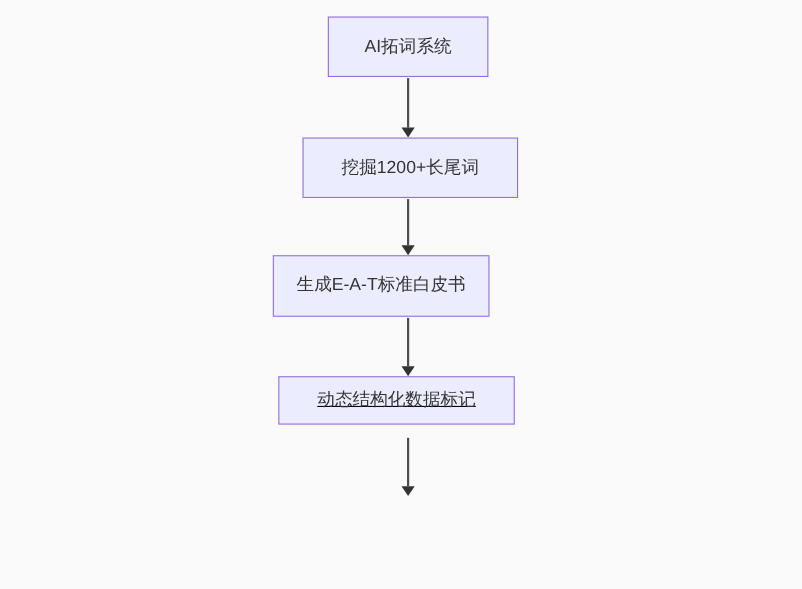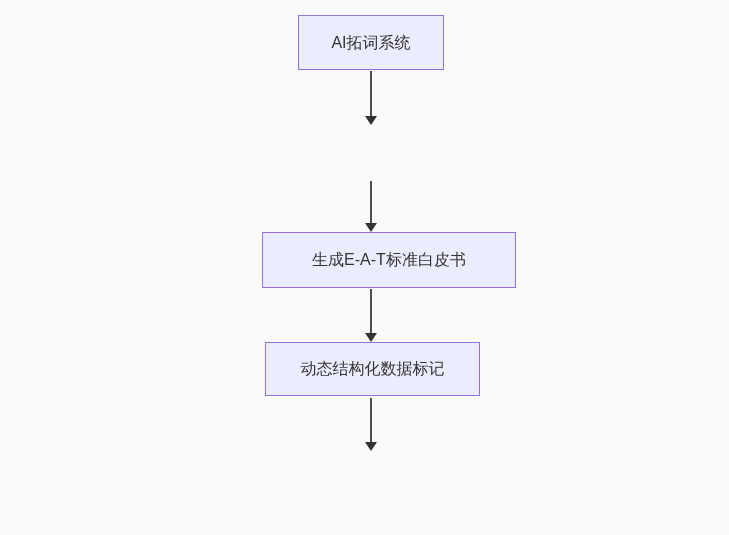--- a/index.html
+++ b/index.html
@@ -25,22 +25,22 @@
     justify-content: center;
   }
   .node-label {
     color: var(--text, #333333);
     font-size: 16px;
     line-height: 1.2;
     white-space: nowrap;
   }
   #node-0 { left: 298px; top: 15px;  width: 146px; height: 55px; }
   #node-1 { left: 275px; top: 125px; width: 196px; height: 55px; }
-  #node-2 { left: 262px; top: 232px; width: 254px; height: 56px; }
-  #node-3 { left: 265px; top: 342px; width: 215px; height: 54px; }
+  #node-2 { left: 248px; top: 232px; width: 197px; height: 56px; }
+  #node-3 { left: 253px; top: 342px; width: 215px; height: 44px; text-decoration: underline; }
   #node-4 { left: 253px; top: 451px; width: 234px; height: 54px; }
 
   .edge {
     position: absolute;
     left: 370px;
     width: 2px;
     background: var(--edge-line, #4d4d4d);
   }
   .edge::after {
     content: "";
@@ -62,20 +62,23 @@
 <body>
 
 <div class="canvas">
 
   <div class="node" id="node-0">
     <span class="node-label">AI拓词系统</span>
   </div>
 
   <div class="edge" id="edge-0"></div>
 
+  <div class="node" id="node-1">
+    <span class="node-label">挖掘1200+长尾词</span>
+  </div>
 
   <div class="edge" id="edge-1"></div>
 
   <div class="node" id="node-2">
     <span class="node-label">生成E-A-T标准白皮书</span>
   </div>
 
   <div class="edge" id="edge-2"></div>
 
   <div class="node" id="node-3">

